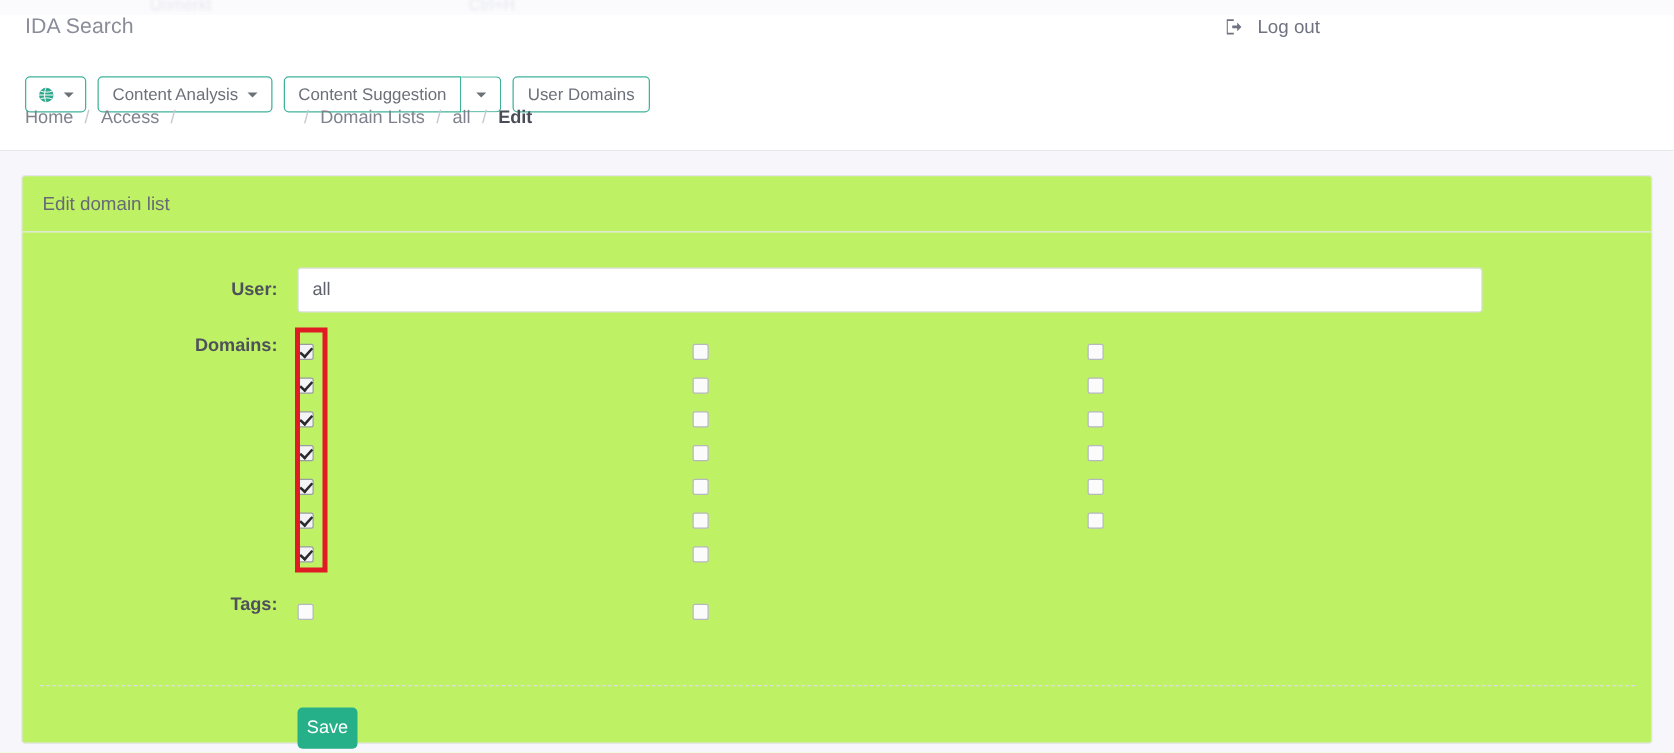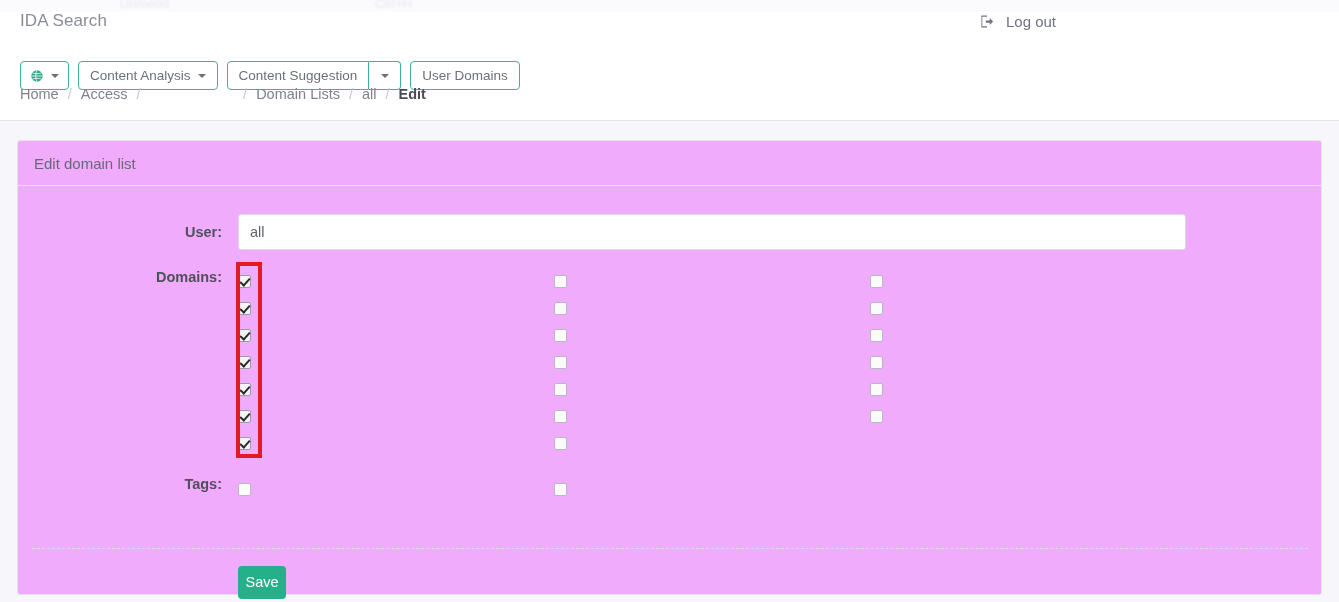--- a/index.html
+++ b/index.html
@@ -116,21 +116,21 @@
   }
   .page-bg {
     position: absolute; left: 0; top: 121px; width: 1339px; height: 481px;
     background: #f7f7fb;
   }
 
   
   .panel {
     position: absolute; left: 17px; top: 140px;
     width: 1305px; height: 455px;
-    background: #f0abfc;
+    background: #bef264;
     border: 1px solid #e4e5ec;
     border-radius: 3px;
   }
   .panel-head {
     height: 45px;
     border-bottom: 1px solid #e8e9ef;
     display: flex; align-items: center;
     padding-left: 16px;
   }
   .panel-title {

